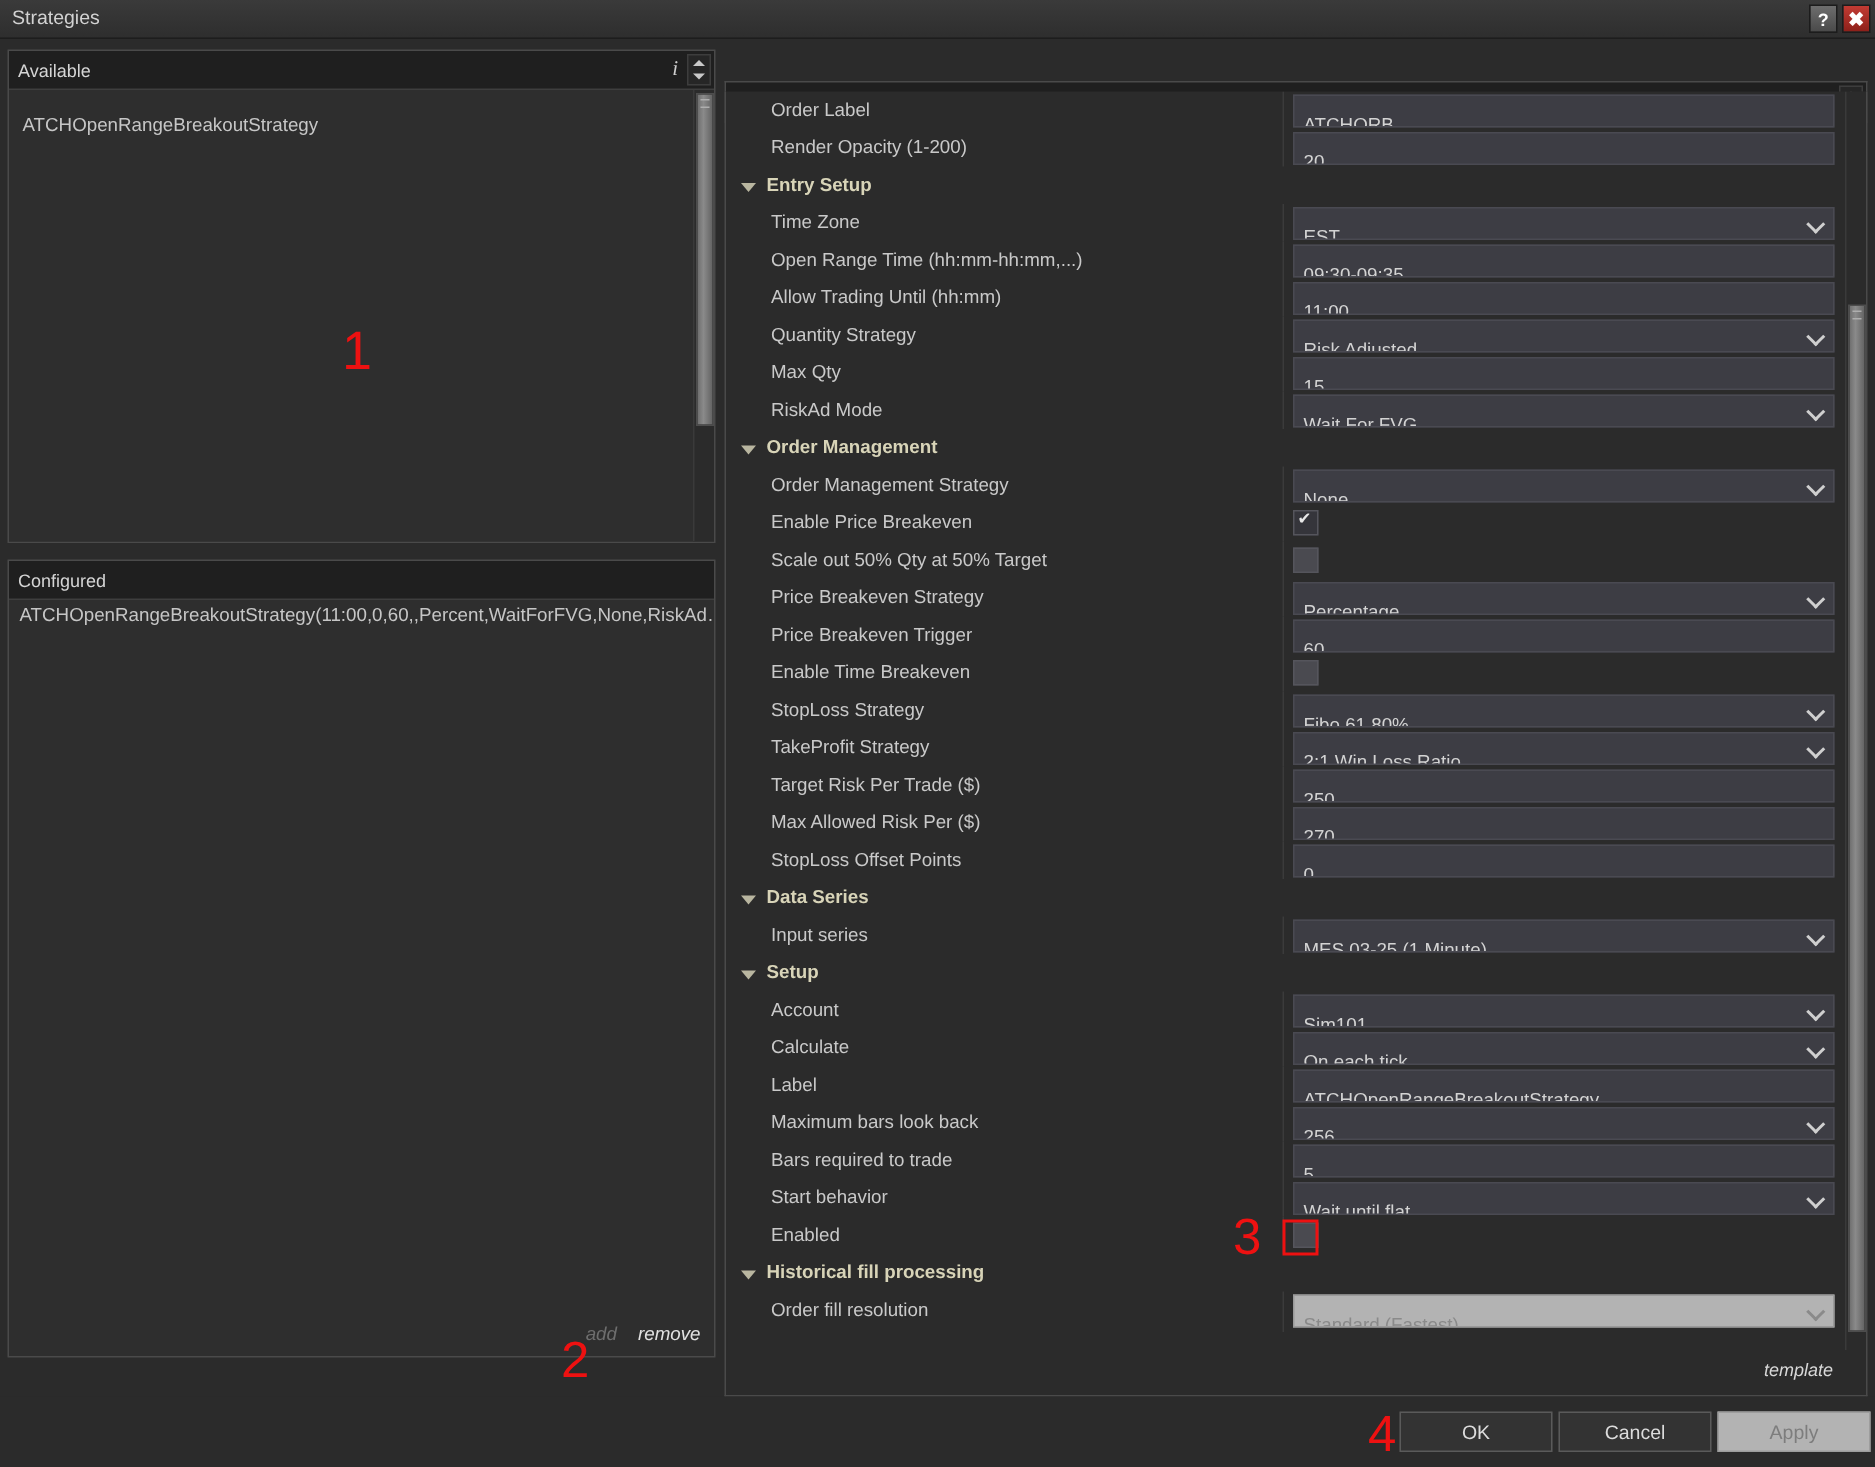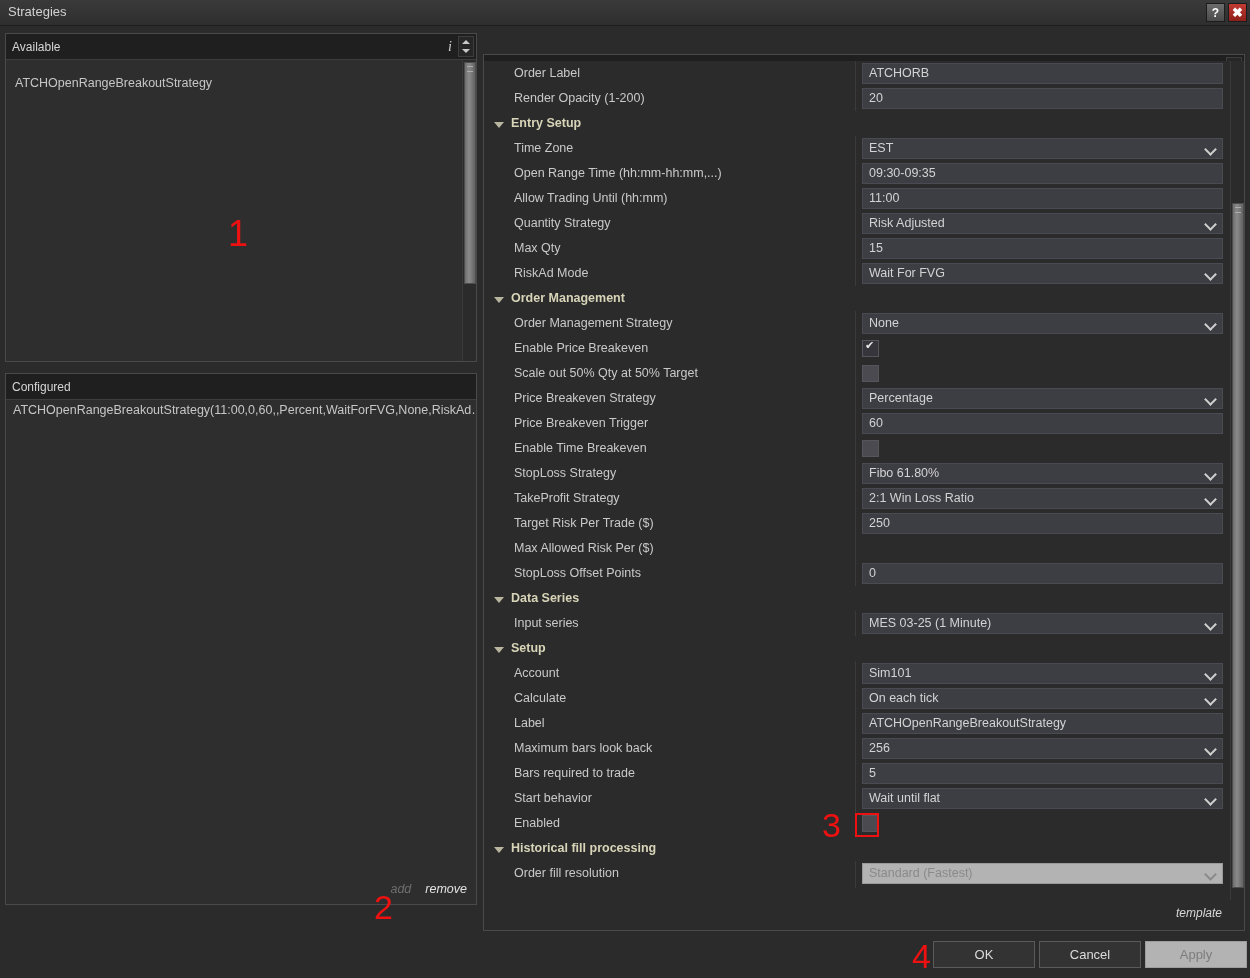--- a/index.html
+++ b/index.html
@@ -130,21 +130,21 @@
   }
   .col-sep {
     position: absolute; left: 371px; top: 0; width: 1px; height: 25px; background: #3b3b3b;
   }
 
   .val { position: absolute; left: 378px; top: 2px; width: 361px; height: 21px; }
   .field {
     width: 100%; height: 100%;
     background: #3d3d44; border: 1px solid #4a4a52;
     font-size: 12.5px; color: #d3d3d3;
-    padding: 0 6px; line-height: 19px; white-space: nowrap; overflow: hidden;
+    padding: 10px 6px; line-height: 19px; white-space: nowrap; overflow: hidden;
     cursor: text;
   }
   .field.combo { cursor: pointer; padding-right: 22px; }
   .field.disabled { background: #b3b3b3; border-color: #9a9a9a; color: #8a8a8a; cursor: default; }
   .chev {
     position: absolute; right: 8px; top: 7px; width: 9px; height: 9px;
   }
   .chev::before {
     content: ""; position: absolute; left: 0; top: 0;
     width: 7px; height: 7px;
@@ -374,20 +374,23 @@
         <div class="row">
           <div class="lbl">Target Risk Per Trade ($)</div>
           <div class="col-sep"></div>
           <div class="val">
             <div class="field">250</div>
           </div>
         </div>
         <div class="row">
           <div class="lbl">Max Allowed Risk Per ($)</div>
           <div class="col-sep"></div>
+          <div class="val">
+            <div class="field">270</div>
+          </div>
         </div>
         <div class="row">
           <div class="lbl">StopLoss Offset Points</div>
           <div class="col-sep"></div>
           <div class="val">
             <div class="field">0</div>
           </div>
         </div>
         <div class="row grp">
           <div class="grp-arrow"></div>

